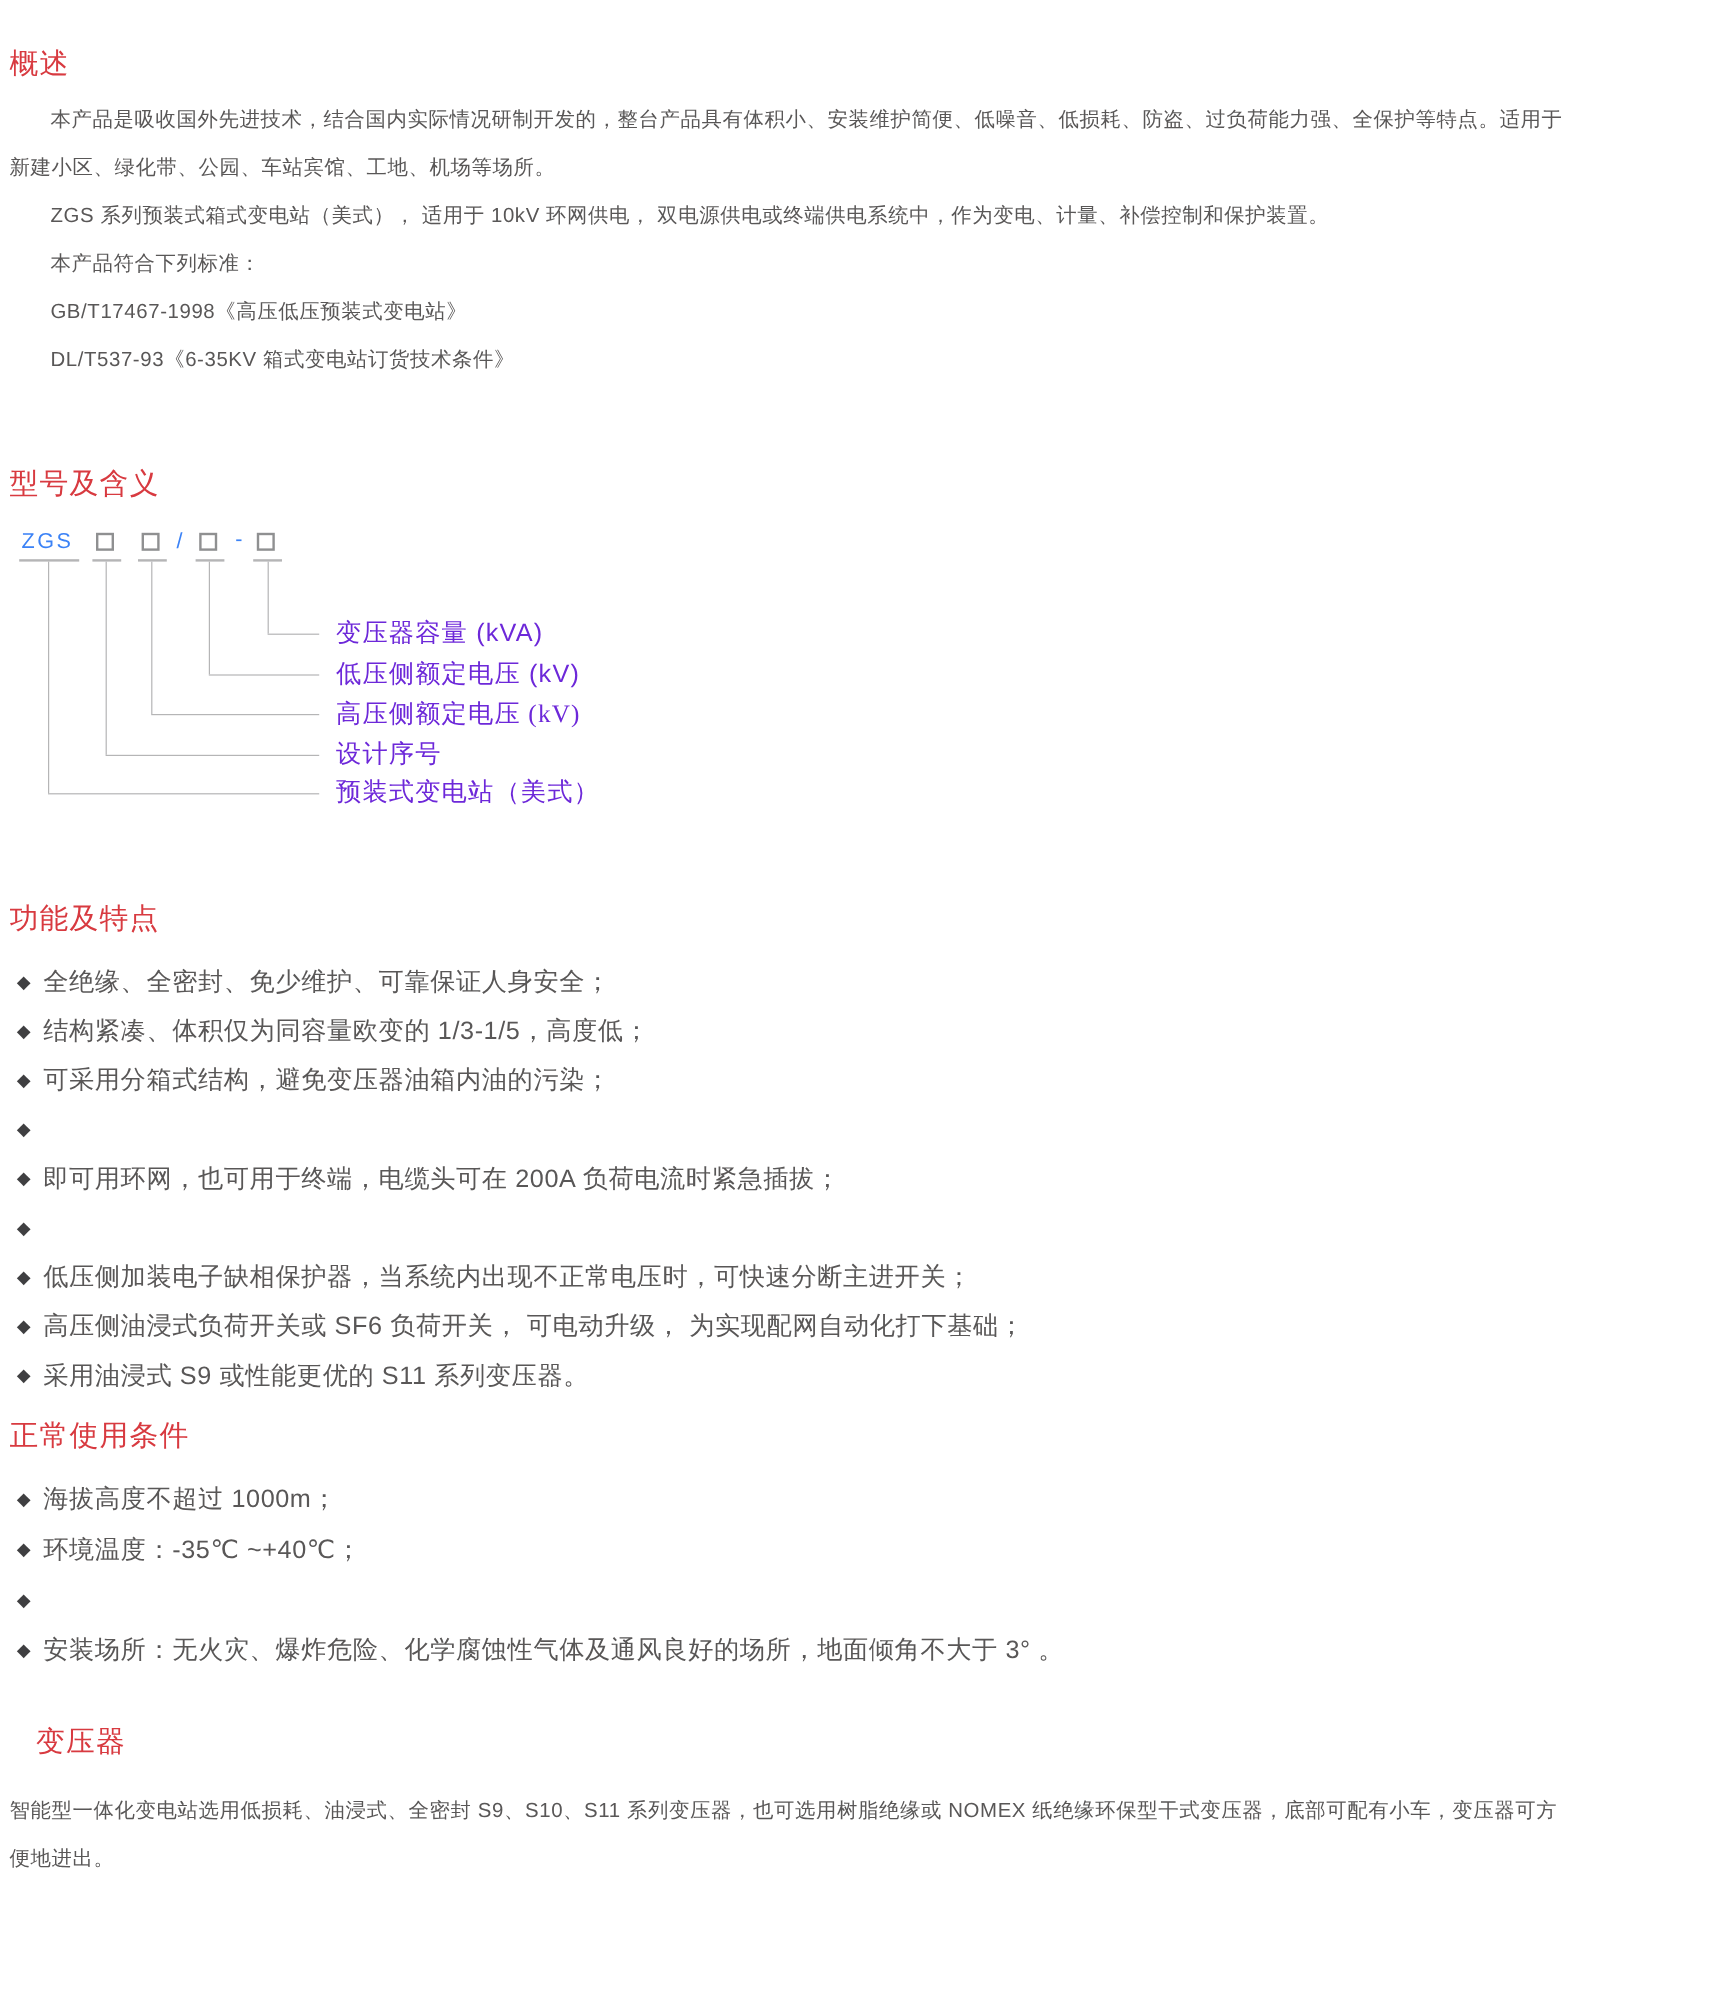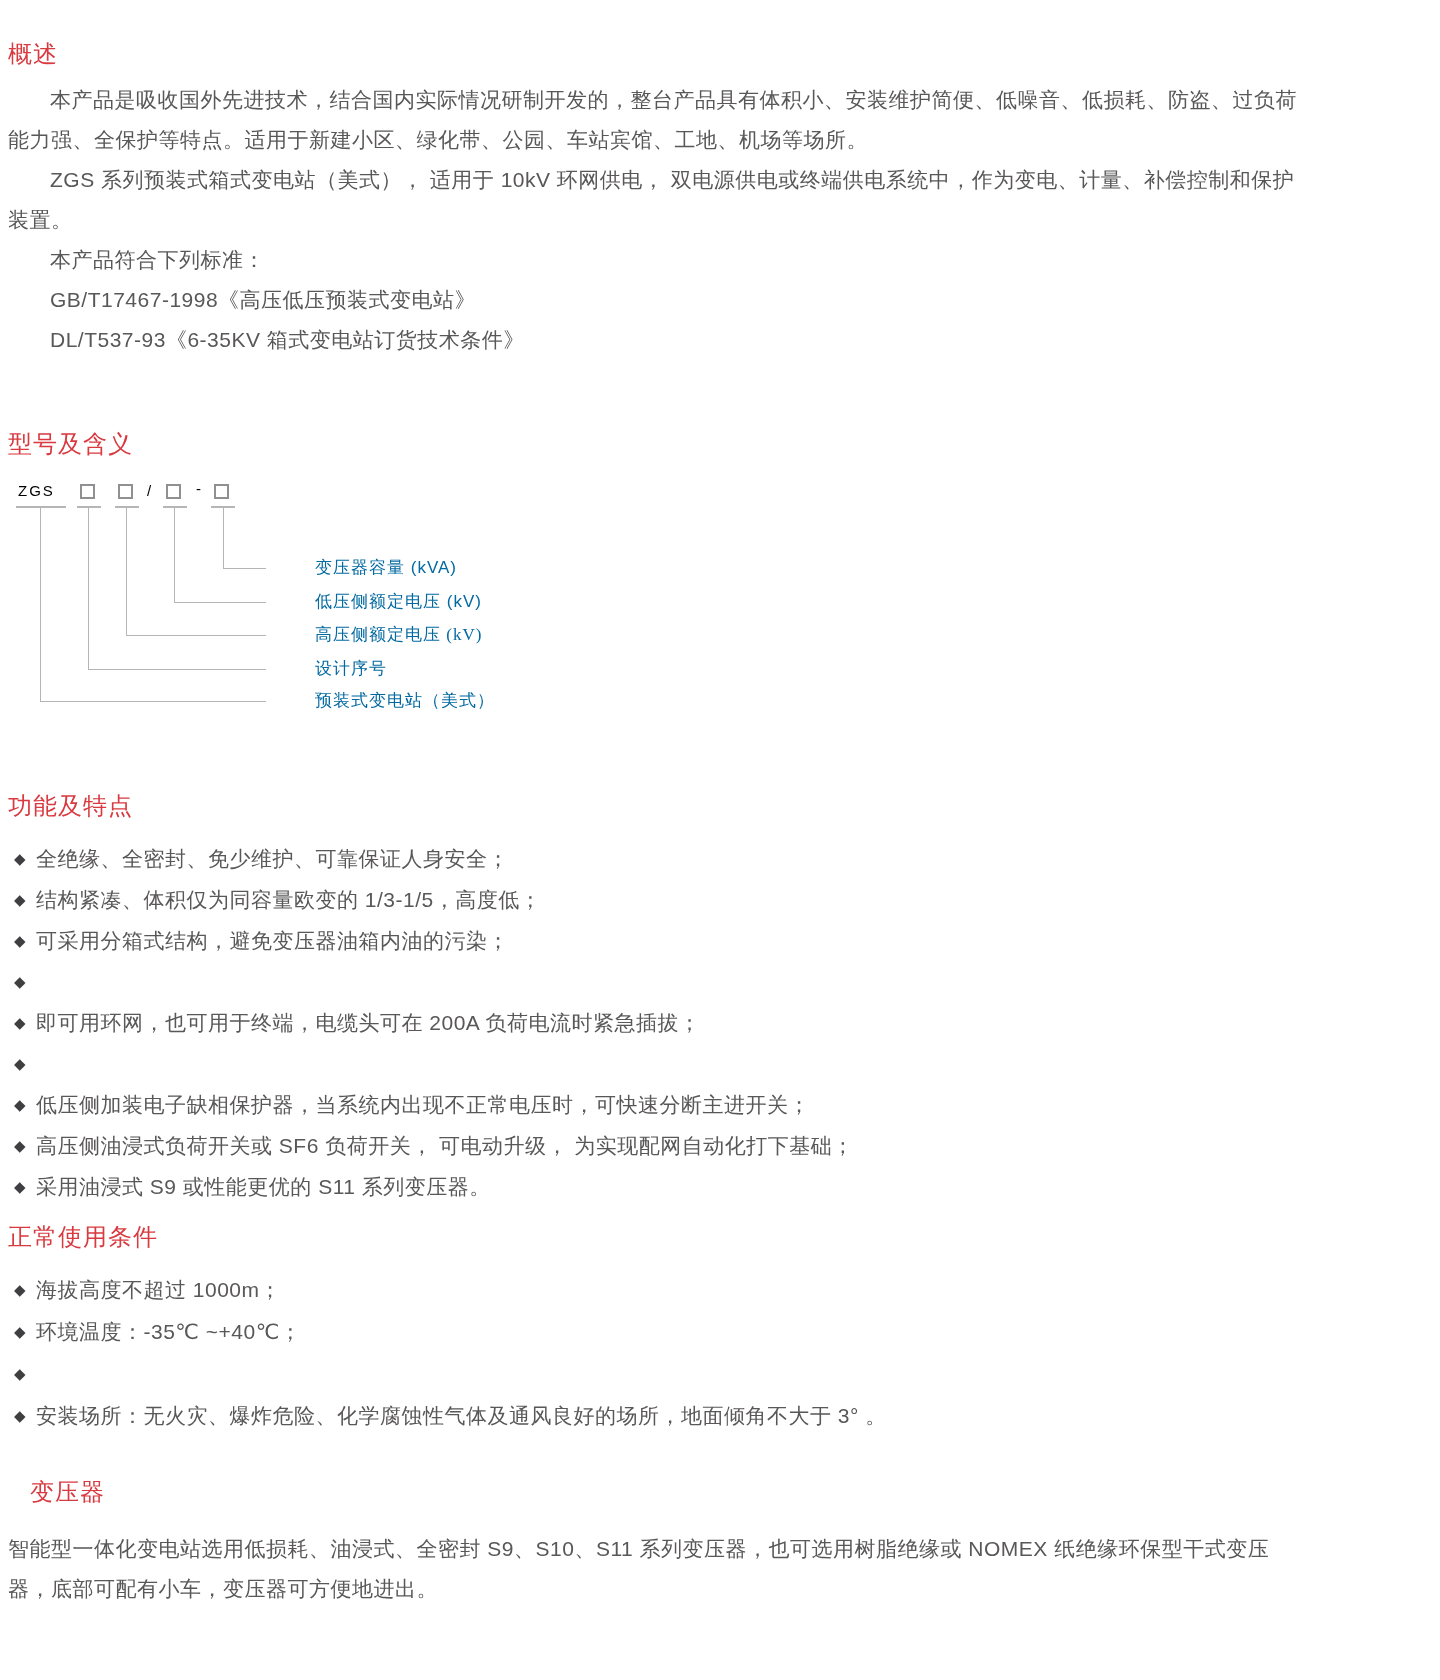--- a/index.html
+++ b/index.html
@@ -19,42 +19,42 @@
   }
   .section-heading {
     font-size: 24px;
     line-height: 28px;
     font-weight: 500;
     color: #d83a40;
     letter-spacing: 1px;
   }
   #overview-heading { margin-top: 40px; }
   .body-para {
-    font-size: 21px;
+    font-size: 17px;
     line-height: 40px;
     letter-spacing: 0.5px;
     color: #595757;
   }
   .indent { text-indent: 2em; }
   #overview-paragraphs { margin-top: 12px; }
 
   
   #model-heading { margin-top: 70px; }
   .diagram {
     position: relative;
     height: 240px;
     margin-top: 22px;
     width: 1302px;
   }
   .diagram .code-text {
     position: absolute;
     top: 0;
-    font-size: 15px;
+    font-size: 18px;
     line-height: 22px;
-    color: #000000;
+    color: #3b82f6;
     letter-spacing: 2px;
   }
   .diagram .mbox {
     position: absolute;
     top: 4px;
     width: 15px;
     height: 15px;
     border: 2px solid #8f9091;
     background: #fff;
   }
@@ -71,26 +71,25 @@
     border-left: 1.5px solid #b5b5b6;
   }
   .diagram .hline {
     position: absolute;
     height: 0;
     border-top: 1.5px solid #b5b5b6;
   }
   .diagram .dlabel {
     position: absolute;
     left: 272px;
-    font-size: 17px;
+    font-size: 21px;
     line-height: 26px;
-    color: #0369a1;
+    color: #6d28d9;
     letter-spacing: 1px;
     white-space: nowrap;
-    margin-left: 35px;
   }
 
   
   #features-heading { margin-top: 72px; }
   ul.bullet-list { list-style: none; margin-top: 28px; }
   ul.bullet-list li {
     display: flex;
     align-items: flex-start;
     padding-left: 6px;
     margin-bottom: 19px;

